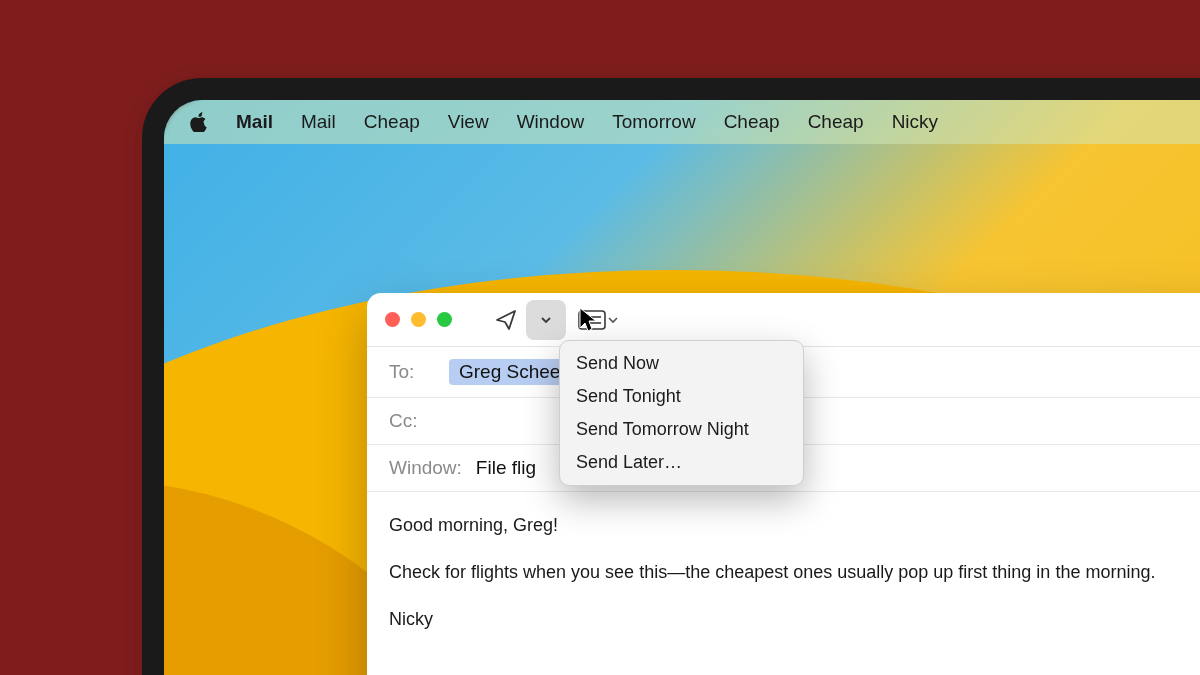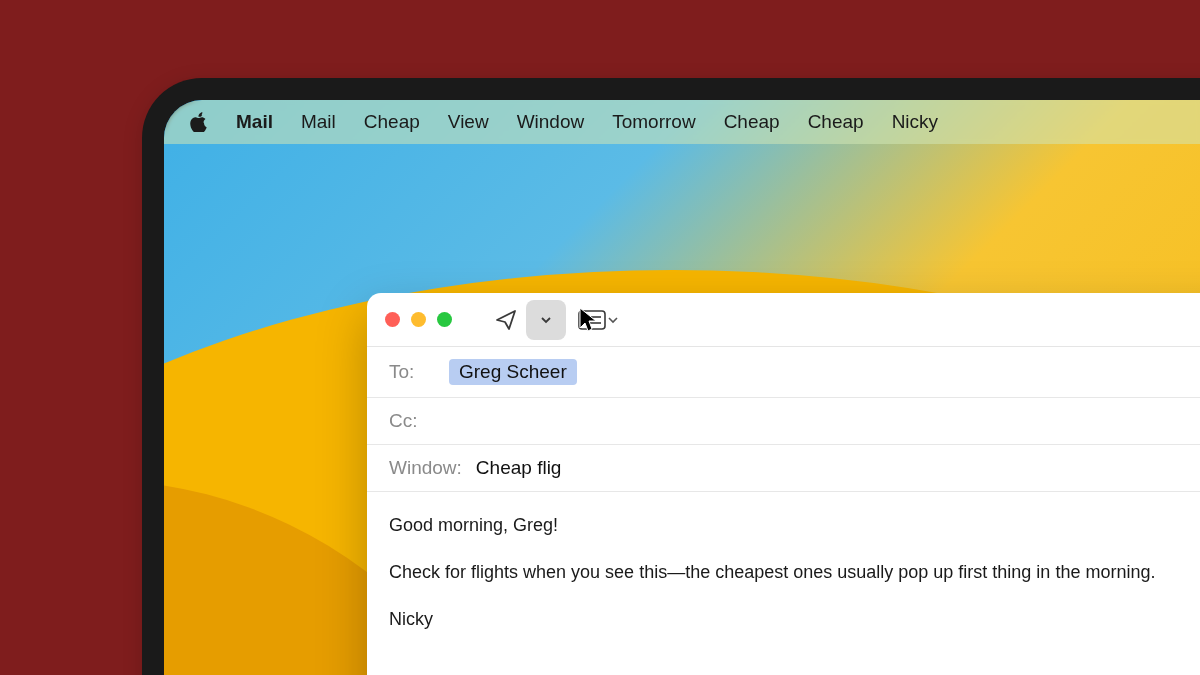--- a/index.html
+++ b/index.html
@@ -162,31 +162,37 @@
         <div class="fields">
           <div class="field">
             <span class="label">To:</span>
             <span class="chip">Greg Scheer</span>
           </div>
           <div class="field">
             <span class="label">Cc:</span>
           </div>
           <div class="field">
             <span class="label">Window:</span>
-            <span class="subject-val">Cheap flig</span>
+            <span class="subject-val">File flig</span>
           </div>
         </div>
 
         <div class="bodytext">
           <p>Good morning, Greg!</p>
           <p>Check for flights when you see this—the cheapest ones usually pop up first thing in the morning.</p>
           <p>Nicky</p>
         </div>
       </div>
 
+      <div class="menu">
+        <div class="mi">Send Now</div>
+        <div class="mi">Send Tonight</div>
+        <div class="mi">Send Tomorrow Night</div>
+        <div class="mi">Send Later…</div>
+      </div>
 
       <div class="cursor">
         <svg width="20" height="26" viewBox="0 0 20 26">
             <path d="M1 1l0 20 5-5 3 8 4-2-3-8 7 0z" fill="#000" stroke="#fff" stroke-width="1"></path>
           </svg>
       </div>
 
     </div>
   </div>
 </div>

